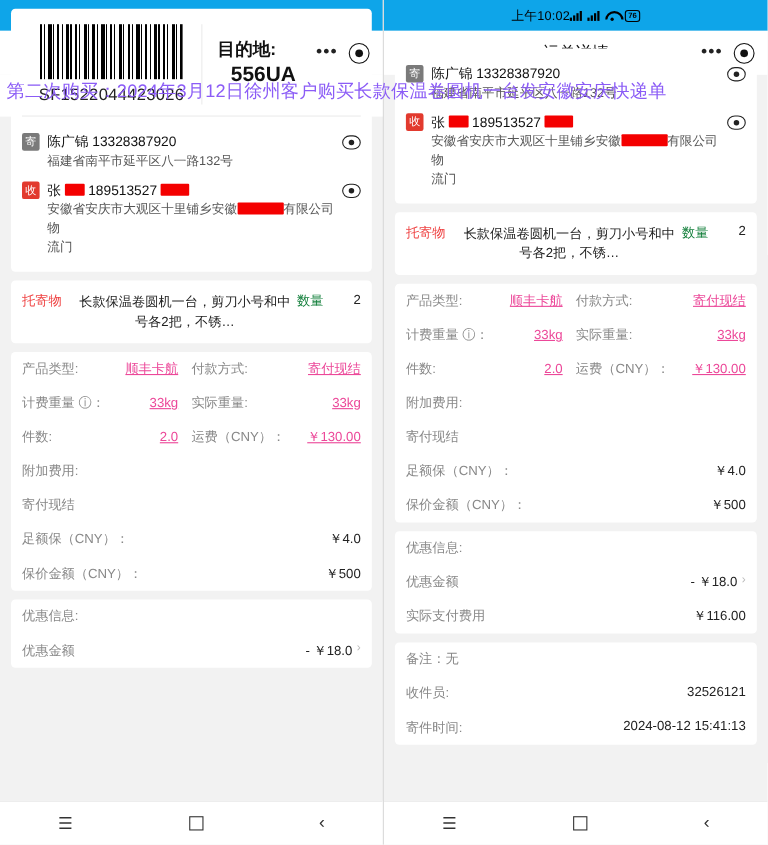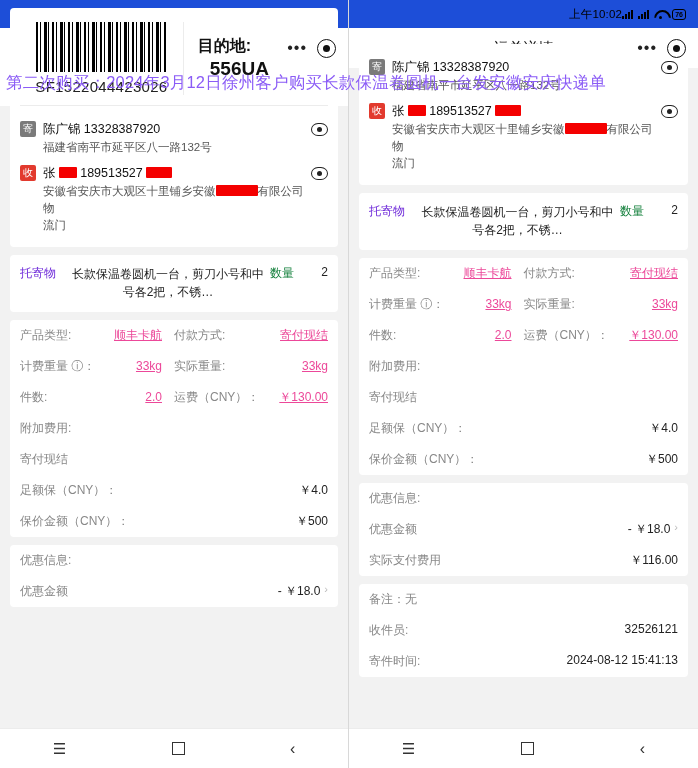--- a/index.html
+++ b/index.html
@@ -8,22 +8,22 @@
     background: #ffffff;
     font-family: "Liberation Sans", sans-serif;
     overflow: hidden;
   }
   .screens { display: flex; width: 698px; height: 768px; }
   .screen { width: 349px; height: 768px; position: relative; background: #f2f2f2; overflow: hidden; }
   .screen.left { border-right: 1px solid #d8d8d8; }
 
   
   .statusbar {
-    height: 28px; background: #1d4ed8;
-    display: flex; align-items: center; justify-content: flex-end;
+    height: 28px; background: #0ea5e9;
+    display: flex; align-items: center; justify-content: center;
     padding: 0 12px; font-size: 11px; color: #000;
   }
   .statusbar .time { font-size: 11.5px; letter-spacing: .2px; }
   .status-icons { display: flex; align-items: center; gap: 5px; }
   .sig { display: flex; align-items: flex-end; gap: 1px; height: 10px; }
   .sig i { display: block; width: 2px; background: #000; }
   .sig i:nth-child(1) { height: 3px; }
   .sig i:nth-child(2) { height: 5px; }
   .sig i:nth-child(3) { height: 7px; }
   .sig i:nth-child(4) { height: 9px; }
@@ -127,21 +127,21 @@
   
   .kv { display: flex; align-items: flex-start; padding: 7px 10px; font-size: 12px; }
   .kv .k { color: #888; flex: none; }
   .kv .v { color: #222; margin-left: auto; text-align: right; }
   .kv2 { display: flex; padding: 7px 10px; font-size: 12px; align-items: flex-start; }
   .kv2 .cell { display: flex; flex: 1; align-items: center; }
   .kv2 .cell .k { color: #888; }
   .kv2 .cell .v { color: #ec4899; margin-left: auto; padding-right: 12px; text-decoration: underline; }
   .kv2 .cell:last-child .v { padding-right: 0; }
   .goods { display: flex; padding: 10px; font-size: 12px; align-items: flex-start; }
-  .goods .k { color: #6d28d9; flex: none; width: 46px; }
+  .goods .k { color: #ef4444; flex: none; width: 46px; }
   .goods .desc { flex: 1; color: #222; text-align: center; line-height: 1.55; padding: 0 6px; }
   .goods .k2 { color: #15803d; flex: none; }
   .goods .v2 { color: #222; width: 34px; text-align: right; }
   .chev { color: #bbb; font-size: 11px; margin-left: 4px; }
 
   
   .androidnav {
     position: absolute; bottom: 0; left: 0; right: 0; height: 40px;
     background: #fff; border-top: 1px solid #ececec;
     display: flex; align-items: center; justify-content: space-around;

